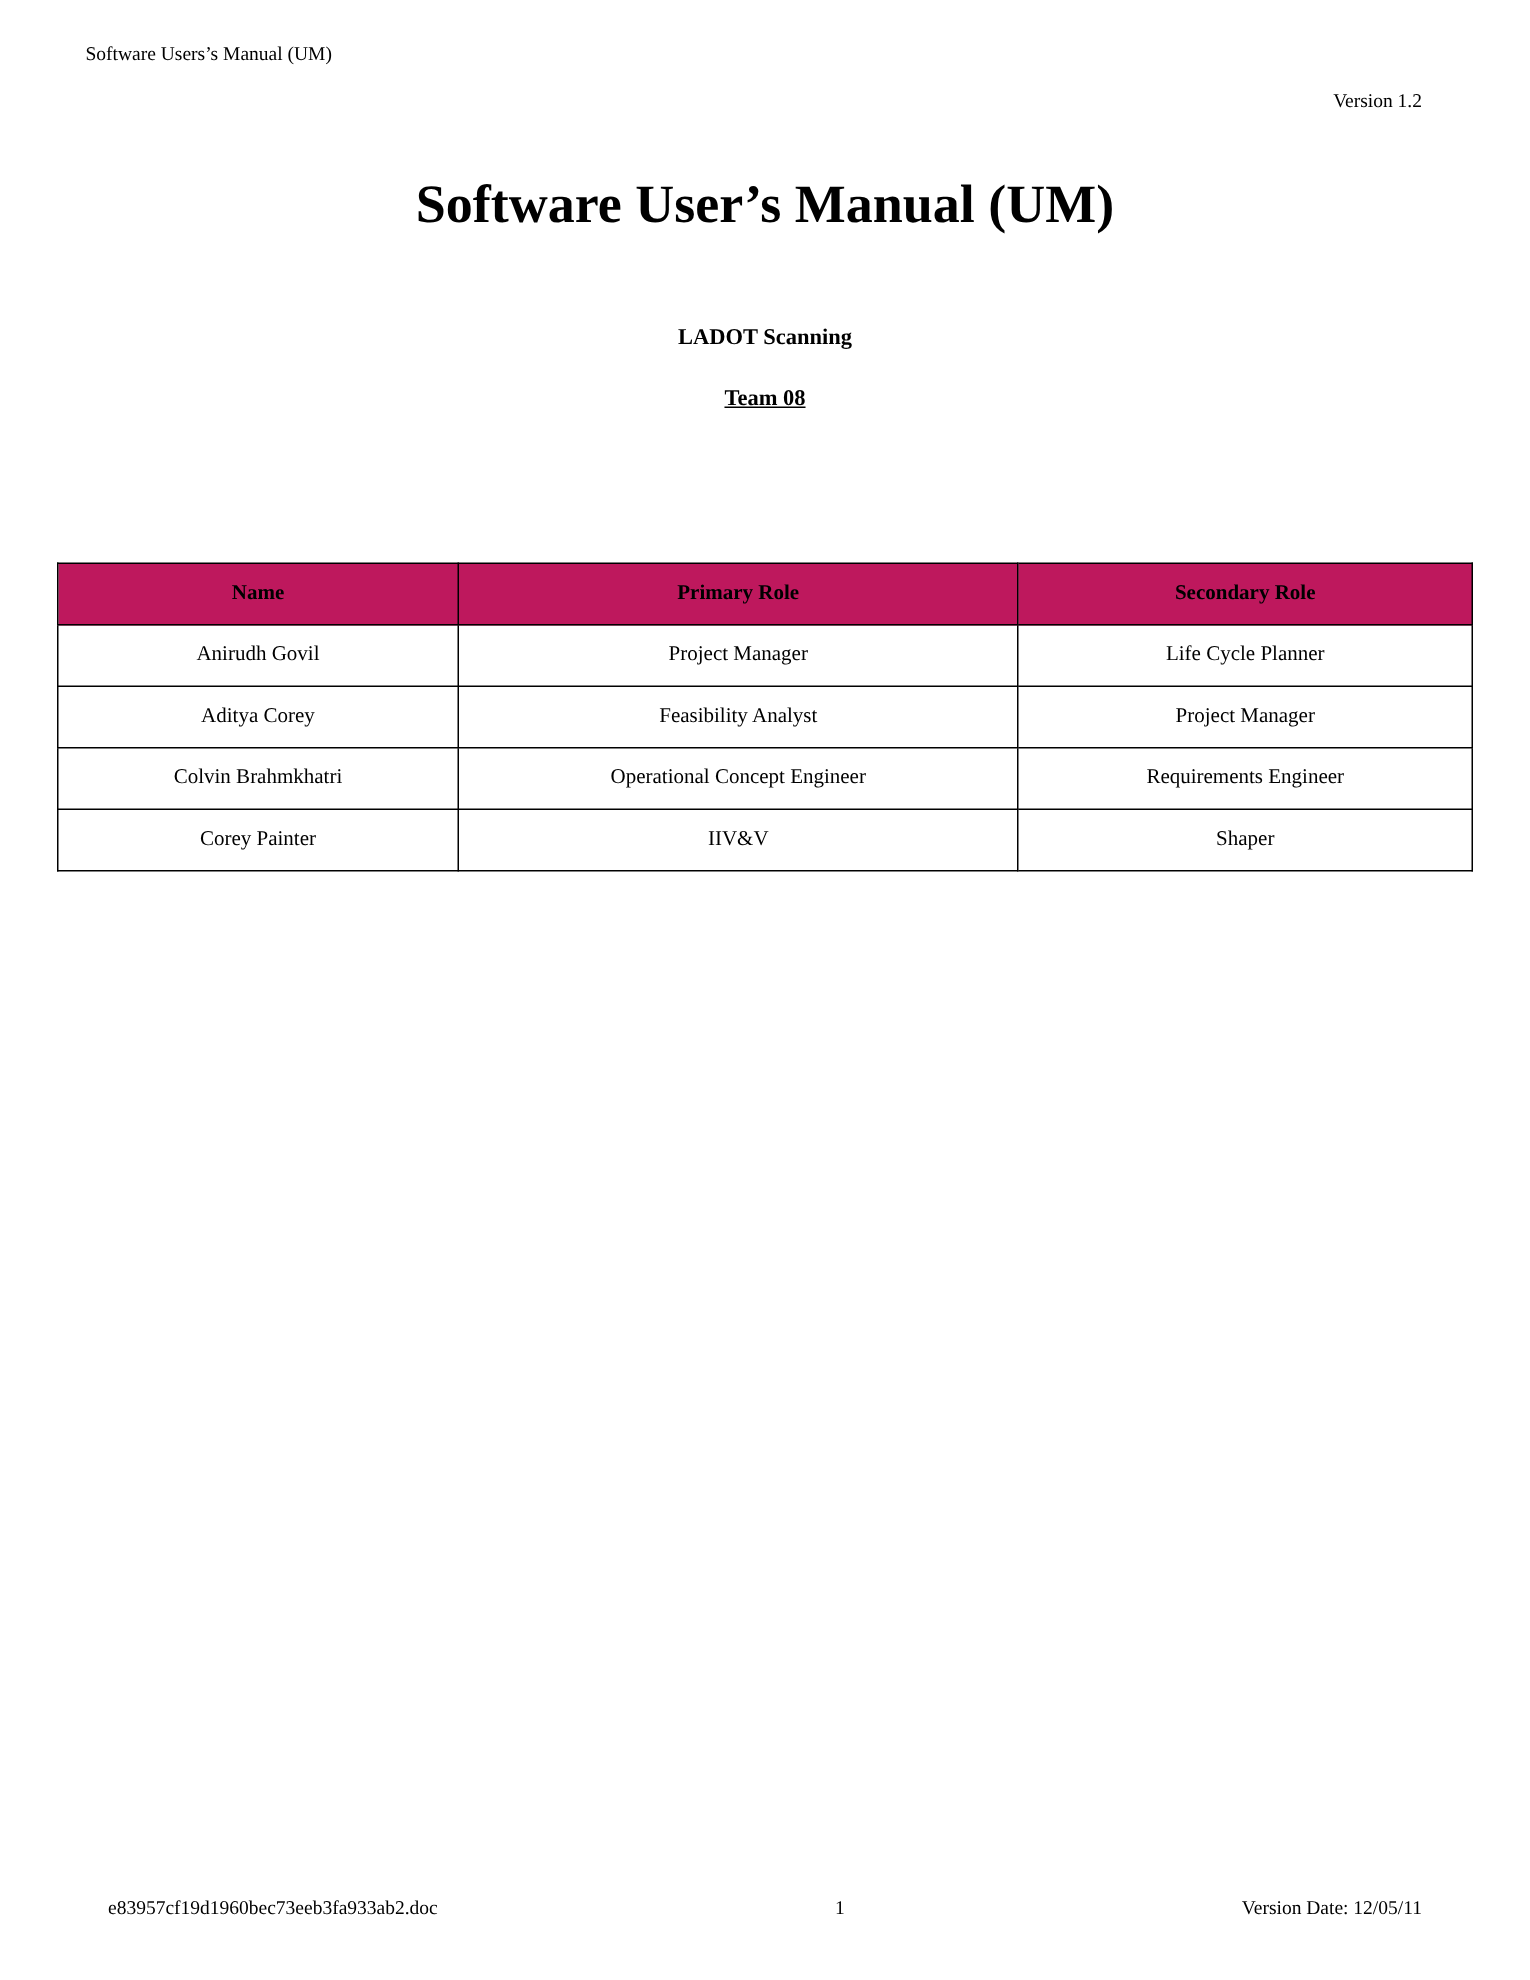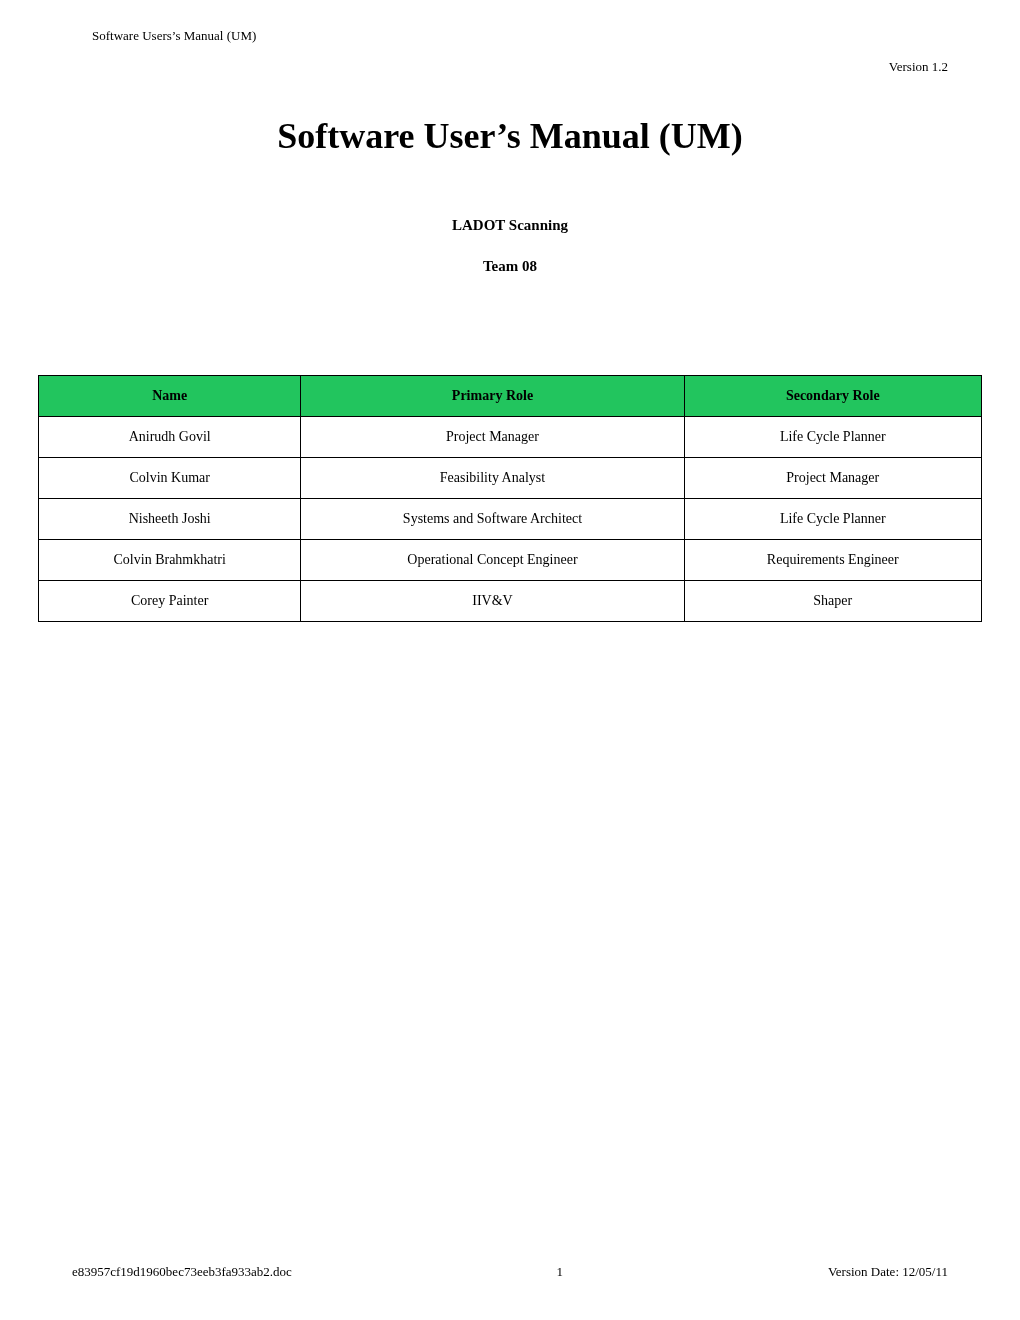--- a/index.html
+++ b/index.html
@@ -23,21 +23,21 @@
       min-height: 1320px;
       background: #ffffff;
       padding: 0;
       position: relative;
     }
 
     .header-bar {
       display: flex;
       justify-content: space-between;
       align-items: flex-start;
-      padding: 28px 72px 0 92px;
+      padding: 28px 72px 0 57px;
       font-size: 13px;
     }
 
     .header-left {
       font-size: 13px;
     }
 
     .header-right {
       font-size: 13px;
       margin-top: 31px;
@@ -64,20 +64,21 @@
     .subtitle-ladot {
       font-weight: bold;
       font-size: 15px;
       margin-bottom: 24px;
       margin-top: 22px;
     }
 
     .subtitle-team {
       font-weight: bold;
       font-size: 15px;
+      text-decoration: underline;
     }
 
     .table-section {
       margin-top: 100px;
     }
 
     table {
       width: 100%;
       border-collapse: collapse;
       font-size: 14px;
@@ -85,21 +86,21 @@
 
     table th, table td {
       border: 1.5px solid #000000;
       padding: 12px 16px;
       text-align: center;
       vertical-align: middle;
     }
 
     table th {
       font-weight: bold;
-      background: #22c55e;
+      background: #be185d;
     }
 
     table td {
       font-weight: normal;
     }
 
     .footer-bar {
       position: absolute;
       bottom: 40px;
       left: 0;
@@ -143,28 +144,23 @@
             <th>Secondary Role</th>
           </tr>
         </thead>
         <tbody id="table-body">
         <tr>
               <td>Anirudh Govil</td>
               <td>Project Manager</td>
               <td>Life Cycle Planner</td>
             </tr>
             <tr>
-              <td>Colvin Kumar</td>
+              <td>Aditya Corey</td>
               <td>Feasibility Analyst</td>
               <td>Project Manager</td>
-            </tr>
-            <tr>
-              <td>Nisheeth Joshi</td>
-              <td>Systems and Software Architect</td>
-              <td>Life Cycle Planner</td>
             </tr>
             <tr>
               <td>Colvin Brahmkhatri</td>
               <td>Operational Concept Engineer</td>
               <td>Requirements Engineer</td>
             </tr>
             <tr>
               <td>Corey Painter</td>
               <td>IIV&amp;V</td>
               <td>Shaper</td>

